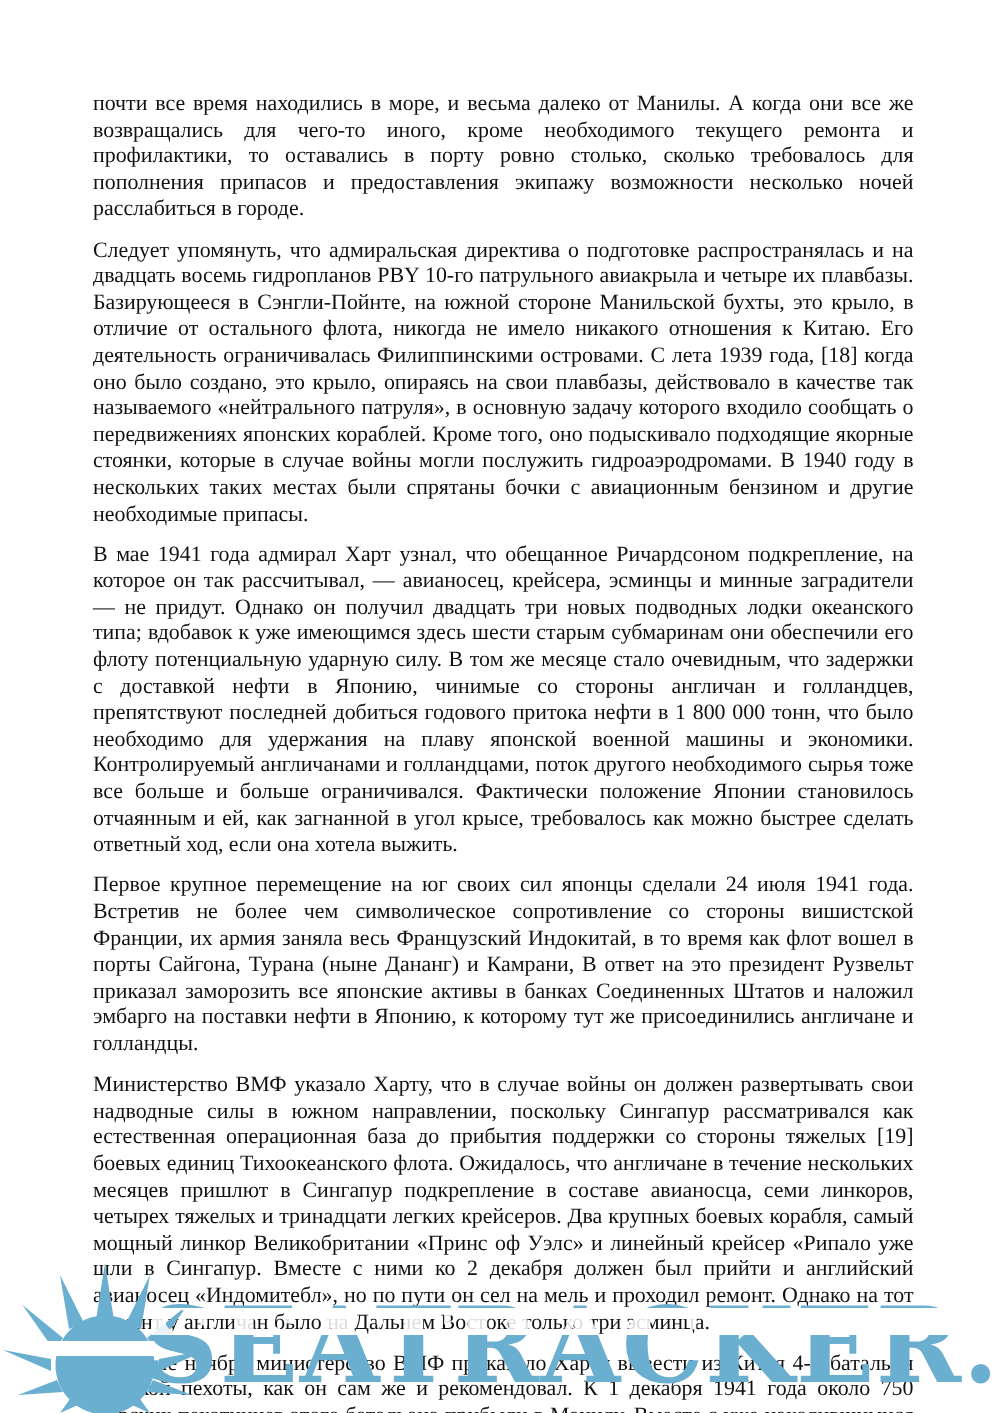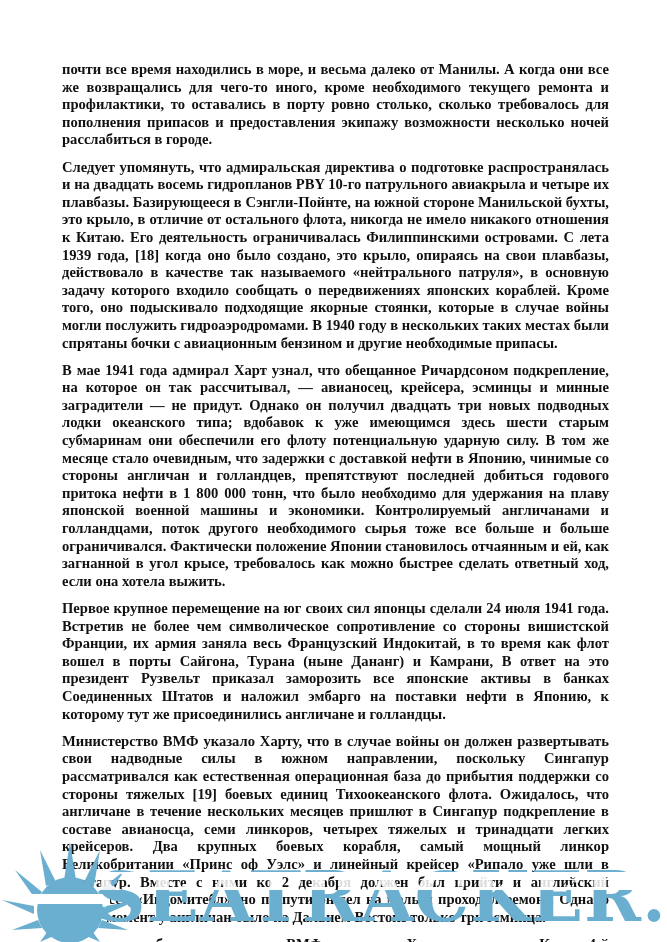--- a/index.html
+++ b/index.html
@@ -11,21 +11,20 @@
     width: 547px;
     font-family: "Liberation Serif", serif;
     font-size: 14.6px;
     line-height: 17.6px;
     color: #111111;
   }
   .page p {
     margin: 0 0 9.6px 0;
     text-align: justify;
     text-indent: 0;
-    font-weight: bold;
   }
   .watermark {
     position: absolute;
     left: 0;
     top: 842px;
     width: 667px;
     height: 100px;
     pointer-events: none;
   }
   .wm-sun { position: absolute; left: 0; top: 0; width: 140px; height: 100px; }

